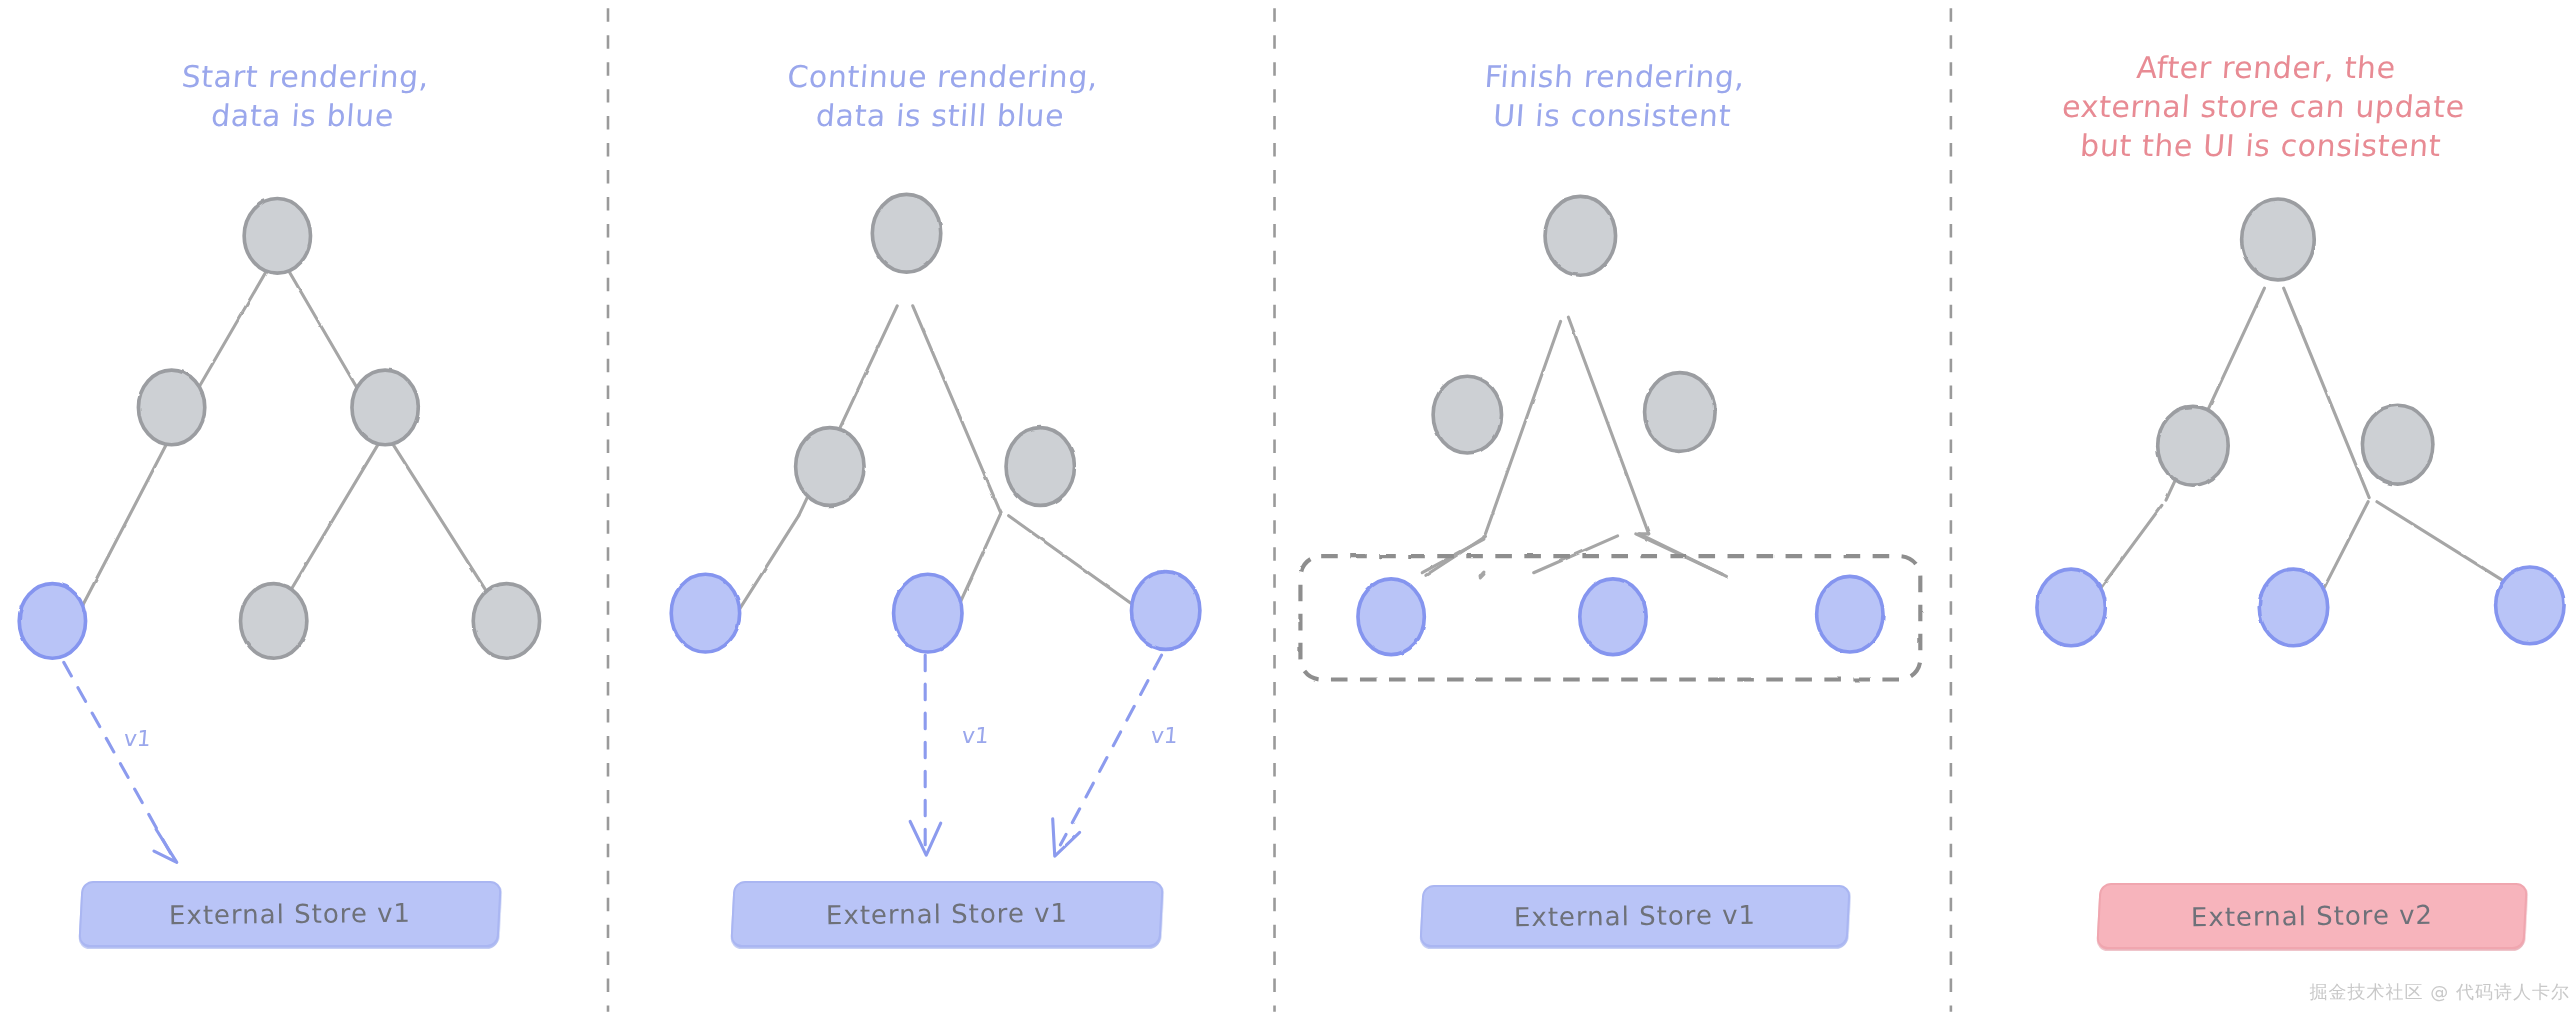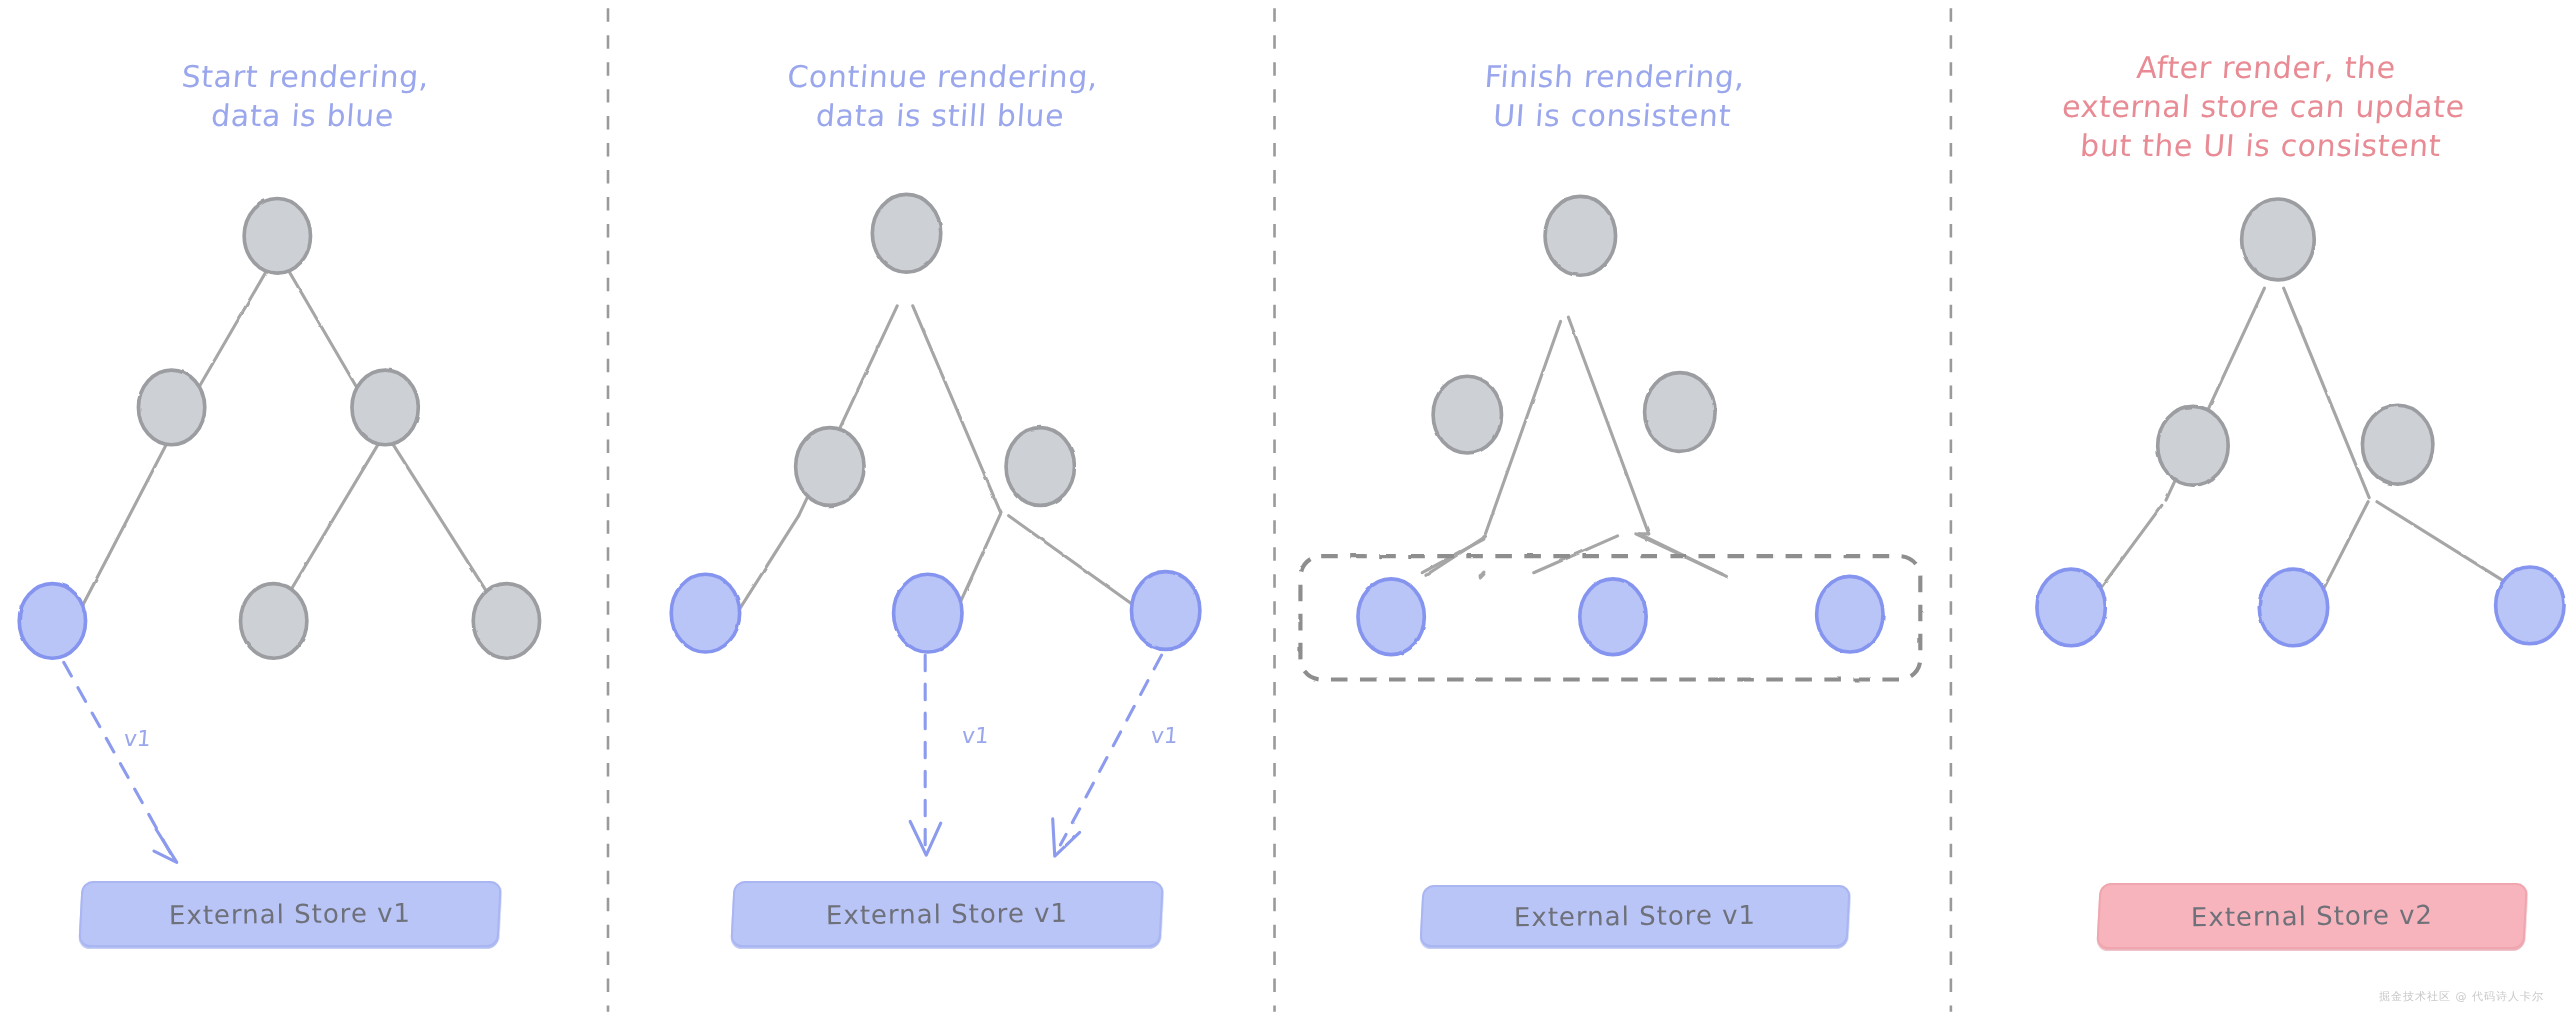--- a/index.html
+++ b/index.html
@@ -67,23 +67,23 @@
   .edge-label {
     position: absolute;
     font-size: 22px;
     color: #9aa7ec;
     font-family: "DejaVu Sans", sans-serif;
     transform: skewX(-5deg);
   }
 
   .watermark {
     position: absolute;
-    right: 32px;
+    right: 6px;
     bottom: 15.6px;
-    font-size: 11px;
+    font-size: 18px;
     color: #c9c9c9;
     font-family: "DejaVu Sans", sans-serif;
     letter-spacing: 1px;
     white-space: nowrap;
   }
 </style>
 </head>
 <body>
 
 <div id="stage">

